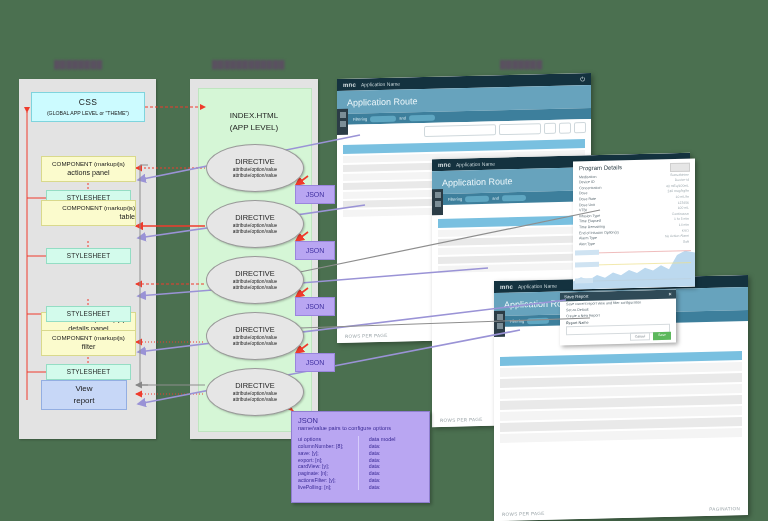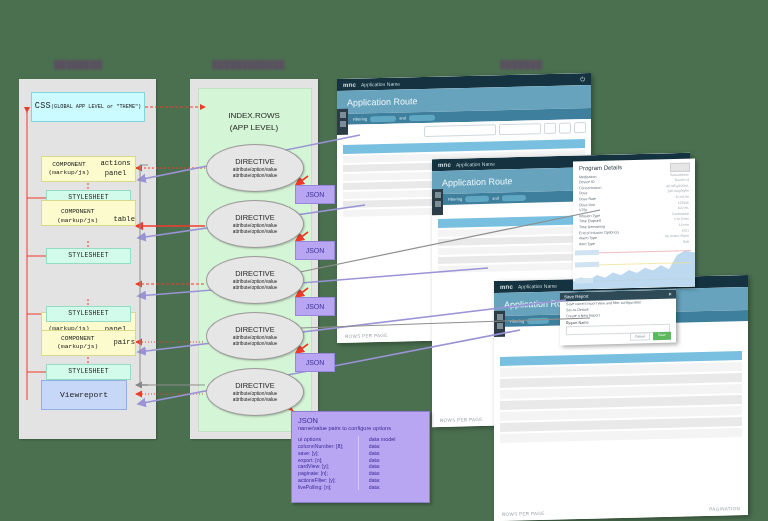--- a/index.html
+++ b/index.html
@@ -32,21 +32,21 @@
   .panel{position:absolute;background:#e3e3e3;box-shadow:1px 1px 2px rgba(0,0,0,.25);}
   #colA{left:19px;top:79px;width:137px;height:360px;}
   #colB{left:190px;top:79px;width:128px;height:360px;}
 
   #innerB{position:absolute;left:8px;top:9px;width:112px;height:342px;
           background:#d5f6d6;border:1px solid #bfe5c0;}
 
   
   .boxA{position:absolute;box-sizing:border-box;text-align:center;
         font-size:6.2px;color:#1a1a1a;line-height:1.35;
-        display:flex;flex-direction:row;align-items:center;justify-content:center;font-family:Liberation Mono, monospace;}
+        display:flex;flex-direction:column;align-items:center;justify-content:center;}
   .css-box{left:31px;top:92px;width:114px;height:30px;background:#ccfbff;border:1px solid #7fd4dd;}
   .css-box .t1{font-size:8.5px;letter-spacing:.3px;}
   .css-box .t2{font-size:5.2px;margin-top:1px;}
 
   .comp{width:95px;height:26px;background:#fbfbcd;border:1px solid #d9d98c;left:41px;}
   .comp .l1{font-size:6.2px;}
   .comp .l2{font-size:7.2px;}
   .ss{width:85px;height:16px;background:#d3fbec;border:1px solid #94ddc4;left:46px;font-size:6.4px;letter-spacing:.2px;}
   .view{left:41px;width:86px;height:30px;background:#c7d7f7;border:1px solid #93aee2;font-size:8px;line-height:1.5;}
 
@@ -407,31 +407,31 @@
   <div class="boxA ss" id="ssB">STYLESHEET</div>
 
   <div class="boxA comp" id="compC">
     <span class="l1">COMPONENT (markup/js)</span>
     <span class="l2">details panel</span>
   </div>
   <div class="boxA ss" id="ssC">STYLESHEET</div>
 
   <div class="boxA comp" id="compD">
     <span class="l1">COMPONENT (markup/js)</span>
-    <span class="l2">pairs</span>
+    <span class="l2">filter</span>
   </div>
   <div class="boxA ss" id="ssD">STYLESHEET</div>
 
   <div class="boxA view" id="viewReport">
     <span>View</span>
     <span>report</span>
   </div>
 
   <div id="indexLbl">
-    <div>INDEX.ROWS</div>
+    <div>INDEX.HTML</div>
     <div>(APP LEVEL)</div>
   </div>
 
   <div class="dir" id="dir1">
     <span class="dt">DIRECTIVE</span>
     <span class="da">attribute/option/value</span>
     <span class="da">attribute/option/value</span>
   </div>
   <div class="dir" id="dir2">
     <span class="dt">DIRECTIVE</span>

